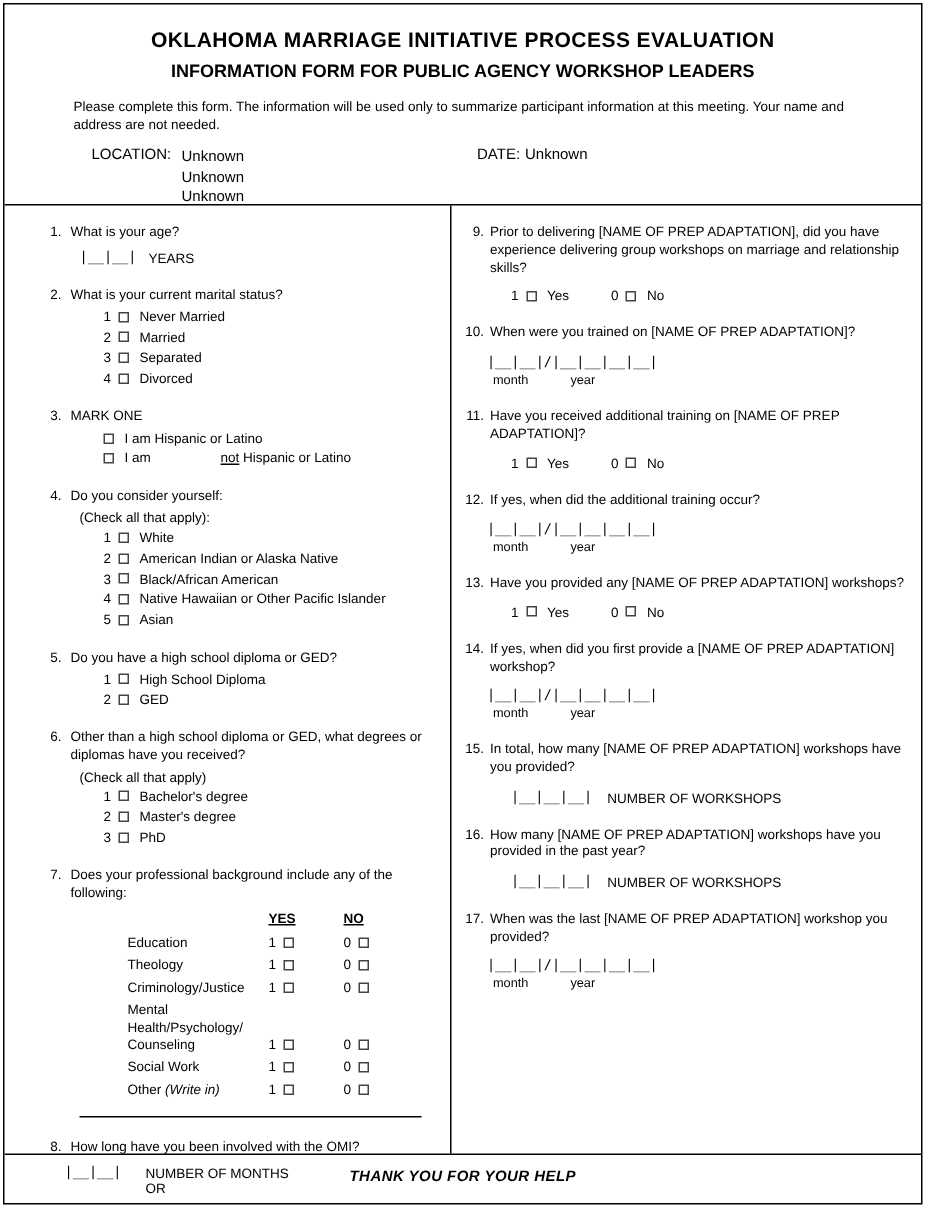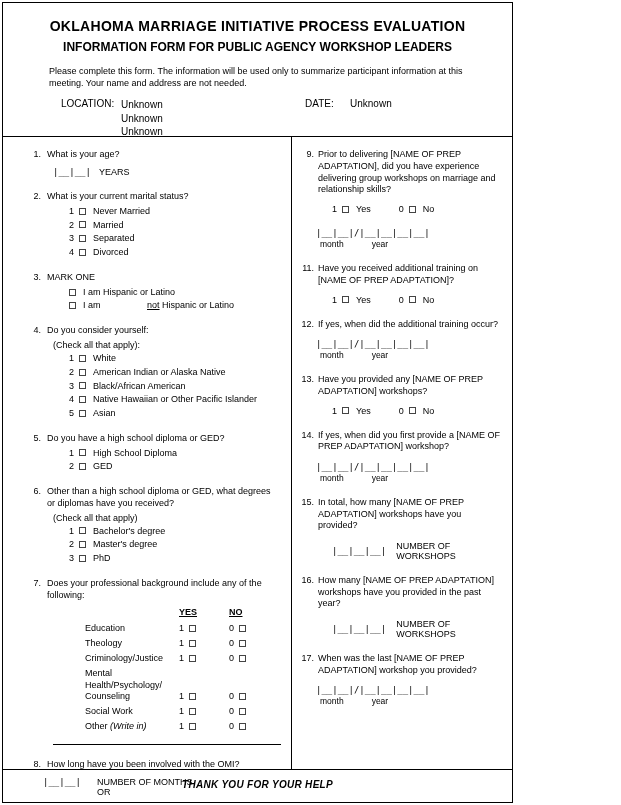--- a/index.html
+++ b/index.html
@@ -1,27 +1,27 @@
 <!DOCTYPE html>
 <html><head>
 <meta charset="utf-8">
 <style>
   * { box-sizing: border-box; margin: 0; padding: 0; }
   html, body { width: 621px; height: 805px; background: #fff; }
   body { font-family: "Liberation Sans", sans-serif; color: #000; position: relative; }
-  .page { position: absolute; left: 2px; top: 2px; width: 511px; height: 801px; border: 1px solid #000; background: #fff; overflow: hidden; }
+  .page { position: absolute; left: 2px; top: 2px; width: 613px; height: 801px; border: 1px solid #000; background: #fff; overflow: hidden; }
 
   .title { text-align: center; font-weight: bold; font-size: 14px; letter-spacing: .3px; margin-top: 15px; }
   .subtitle { text-align: center; font-weight: bold; font-size: 12px; margin-top: 6px; }
   .instructions { font-size: 9px; line-height: 1.3; margin: 12px 38px 0 46px; }
 
   .meta { position: relative; height: 38px; margin-top: 9px; font-size: 10px; }
   .meta .loc-label { position: absolute; left: 58px; top: 0; }
   .meta .loc-values { position: absolute; left: 118px; top: 0; line-height: 1.35; }
-  .meta .date-label { position: absolute; left: 302px; top: 0; }
+  .meta .date-label { position: absolute; left: 315px; top: 0; }
   .meta .date-value { position: absolute; left: 347px; top: 0; }
 
   .hrule { border-top: 1px solid #000; }
   .columns { display: flex; height: 632px; }
   .col { font-size: 9px; }
   .col-left  { width: 300px; border-right: 1px solid #000; padding: 2px 10px 0 20px; }
   .col-right { width: 316px; padding: 2px 10px 0 6px; }
 
   .q { margin-top: 14px; }
   .col .q:first-child { margin-top: 10px; }
@@ -335,20 +335,24 @@
           <span class="optnum">1</span>
           <span class="cb"></span>
           <span class="optlab">Yes</span>
           <span class="optnum second">0</span>
           <span class="cb"></span>
           <span class="optlab">No</span>
         </div>
       </div>
 
       <div class="q">
+        <div class="qhead">
+          <span class="qnum">10.</span>
+          <span class="qtext">When were you trained on [NAME OF PREP ADAPTATION]?</span>
+        </div>
         <div class="date-entry">
           <div class="cells">|__|__|/|__|__|__|__|</div>
           <div class="date-labels">
             <span class="dl-month">month</span>
             <span class="dl-year">year</span>
           </div>
         </div>
       </div>
 
       <div class="q">

